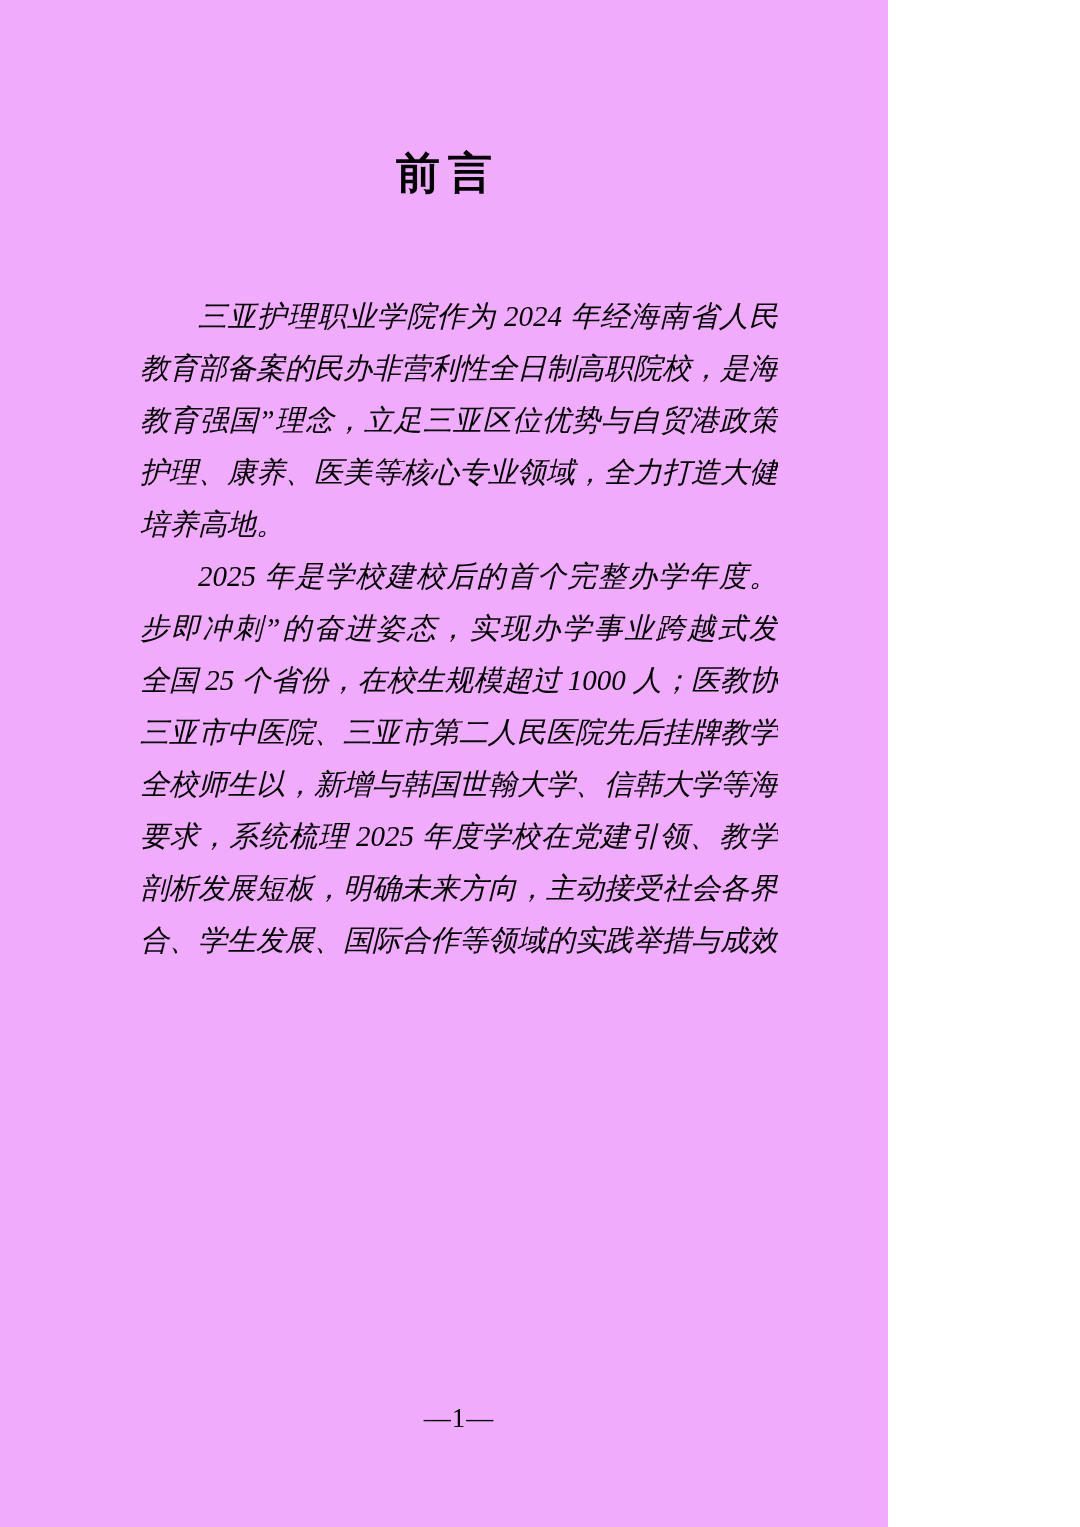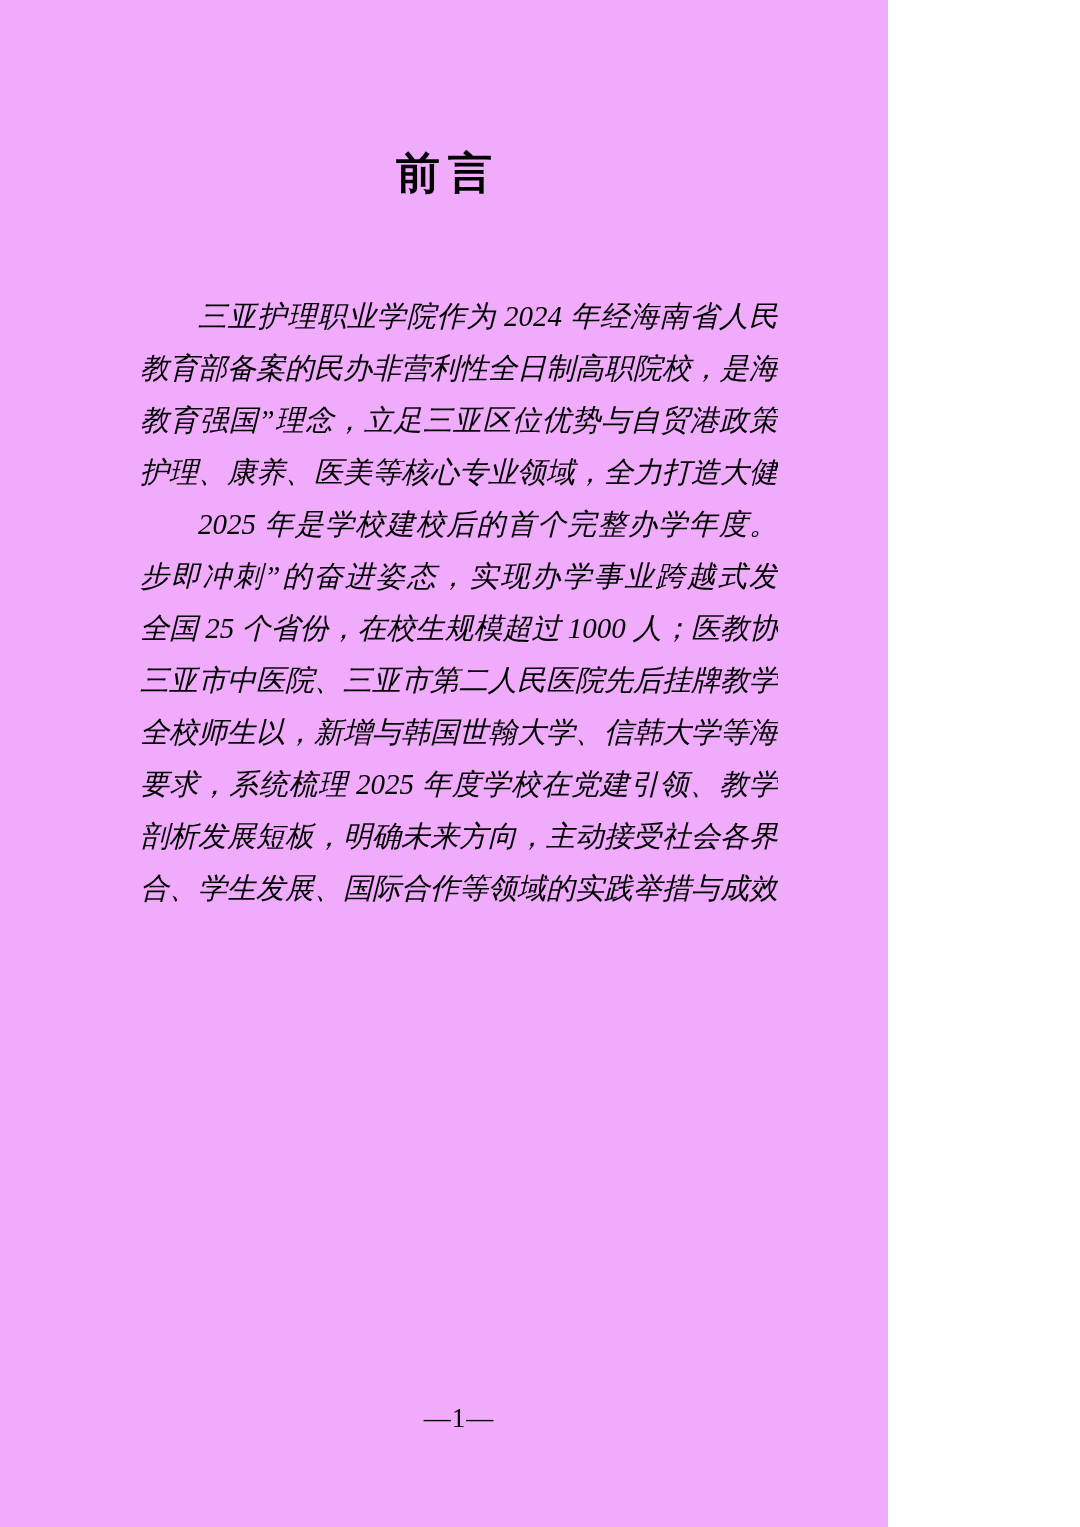--- a/index.html
+++ b/index.html
@@ -65,20 +65,21 @@
 
 <div class="page">
   <div class="doc-title">前言</div>
 
   <div class="doc-body" id="doc-body">
       <div class="paragraph">
         <div class="line first">三亚护理职业学院作为 2024 年经海南省人民政府批准设立、</div>
         <div class="line">教育部备案的民办非营利性全日制高职院校，是海南自贸港聚</div>
         <div class="line">教育强国”理念，立足三亚区位优势与自贸港政策红利，深耕</div>
         <div class="line">护理、康养、医美等核心专业领域，全力打造大健康产业人才</div>
+        <div class="line last">培养高地。</div>
       </div>
       <div class="paragraph">
         <div class="line first">2025 年是学校建校后的首个完整办学年度。全校师生以“起</div>
         <div class="line">步即冲刺”的奋进姿态，实现办学事业跨越式发展：招生覆盖</div>
         <div class="line">全国 25 个省份，在校生规模超过 1000 人；医教协同纵深推进，</div>
         <div class="line">三亚市中医院、三亚市第二人民医院先后挂牌教学医院；国际</div>
         <div class="line">全校师生以，新增与韩国世翰大学、信韩大学等海外院校的</div>
       </div>
       <div class="paragraph">
         <div class="line">要求，系统梳理 2025 年度学校在党建引领、教学改革、产教融</div>

